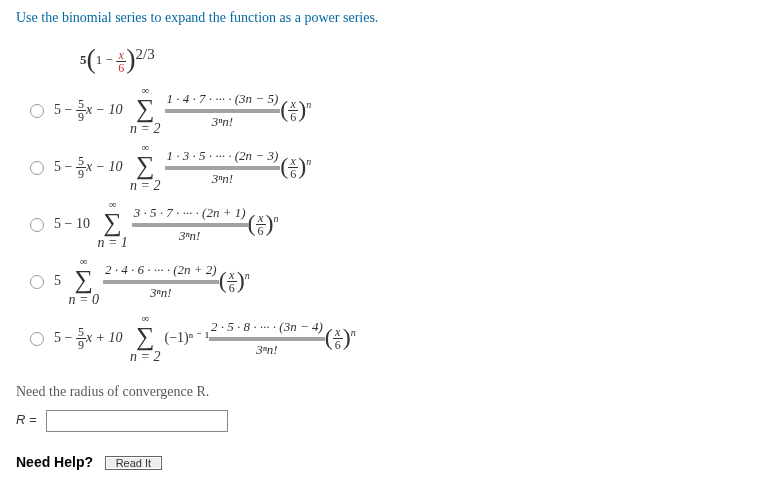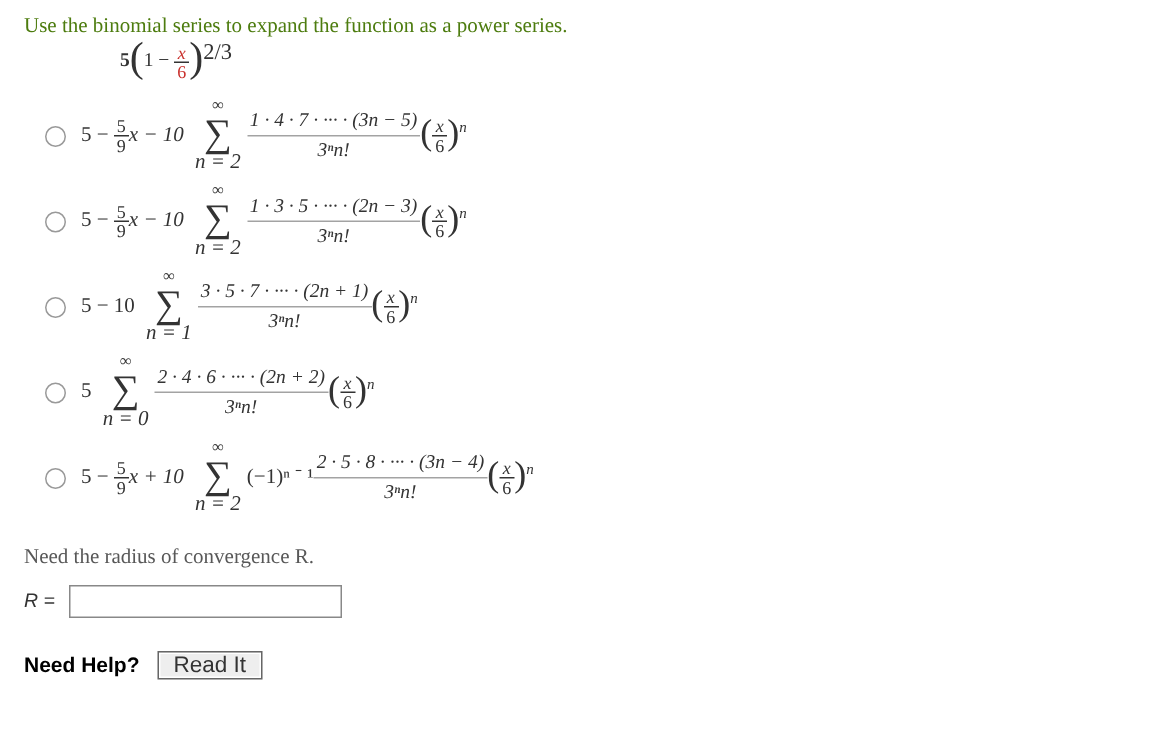--- a/index.html
+++ b/index.html
@@ -1,44 +1,44 @@
 <!DOCTYPE html>
 <html><head>
 <meta charset="utf-8">
 <style>
   body{margin:0;padding:10px 16px;font-family:Verdana,Geneva,sans-serif;font-size:13px;color:#333;width:778px;box-sizing:border-box;background:#fff}
-  .prompt{font-family:Georgia,serif;color:#4d7c0f;font-size:14px;margin-bottom:1px}
+  .prompt{font-family:Georgia,serif;color:#0369a1;font-size:14px;margin-bottom:20px}
   .base-expr{margin-left:64px;margin-bottom:10px;font-family:Georgia,serif}
   .base-expr .five{font-weight:bold}
   .frac{display:inline-block;vertical-align:middle;text-align:center;font-size:12px;line-height:1}
   .frac .num{display:block;border-bottom:1px solid #333;padding:0 2px}
   .frac .den{display:block;padding:0 2px}
   .red{color:#c9302c}
   .paren{font-size:28px;vertical-align:middle;display:inline-block;line-height:1;position:relative;top:-2px}
   .sup{font-size:15px;vertical-align:super}
   sup{font-size:10px}
   .choice{display:flex;align-items:center;margin:6px 0 6px 14px}
   .radio{width:12px;height:12px;border:1px solid #999;border-radius:50%;margin-right:10px;flex:0 0 12px}
   .expr{font-family:"Times New Roman",serif;white-space:nowrap;font-size:14px}
   .sum{display:inline-block;vertical-align:middle;text-align:center;line-height:1;margin:0 4px}
   .sum .top{display:block;font-size:11px}
   .sum .sigma{display:block;font-size:26px;line-height:1}
   .sum .bot{display:block;font-size:14px;font-style:italic}
   .bigfrac{display:inline-block;vertical-align:middle;text-align:center;line-height:1.3;font-size:13px}
-  .bigfrac .num{display:block;border-bottom:1px solid #a3a3a3;padding:1px 2px}
+  .bigfrac .num{display:block;border-bottom:4px solid #a3a3a3;padding:1px 2px}
   .bigfrac .den{display:block;padding:1px 2px}
   .xov6{display:inline-block;vertical-align:middle}
   .xov6 .paren{font-size:24px}
   .ital{font-style:italic}
   .state{font-family:Georgia,serif;color:#585858;font-size:14px;margin:20px 0 10px}
   .req{margin-left:0}
   .inputbox{display:inline-block;width:180px;height:20px;border:1px solid #888;background:#fff;vertical-align:middle;margin-left:6px}
   .help{margin-top:22px}
   .help-label{color:#000000;font-family:Verdana,sans-serif;font-size:14px;font-weight:bold;margin-right:8px}
-  .help-btn{display:inline-block;border:1px solid #666;background:#eee;padding:0 10px;font-size:15px;font-family:Verdana,sans-serif;box-shadow:inset 0 0 0 1px #fff}
+  .help-btn{display:inline-block;border:1px solid #666;background:#eee;padding:0 10px;font-size:11px;font-family:Verdana,sans-serif;box-shadow:inset 0 0 0 1px #fff}
 </style>
 </head>
 <body>
 
 <div class="prompt">Use the binomial series to expand the function as a power series.</div>
 
 <div class="base-expr">
   <span class="five">5</span><span class="paren">(</span><span>1</span> − <span class="frac"><span class="num red ital">x</span><span class="den red">6</span></span><span class="paren">)</span><span class="sup">2/3</span>
 </div>
 

